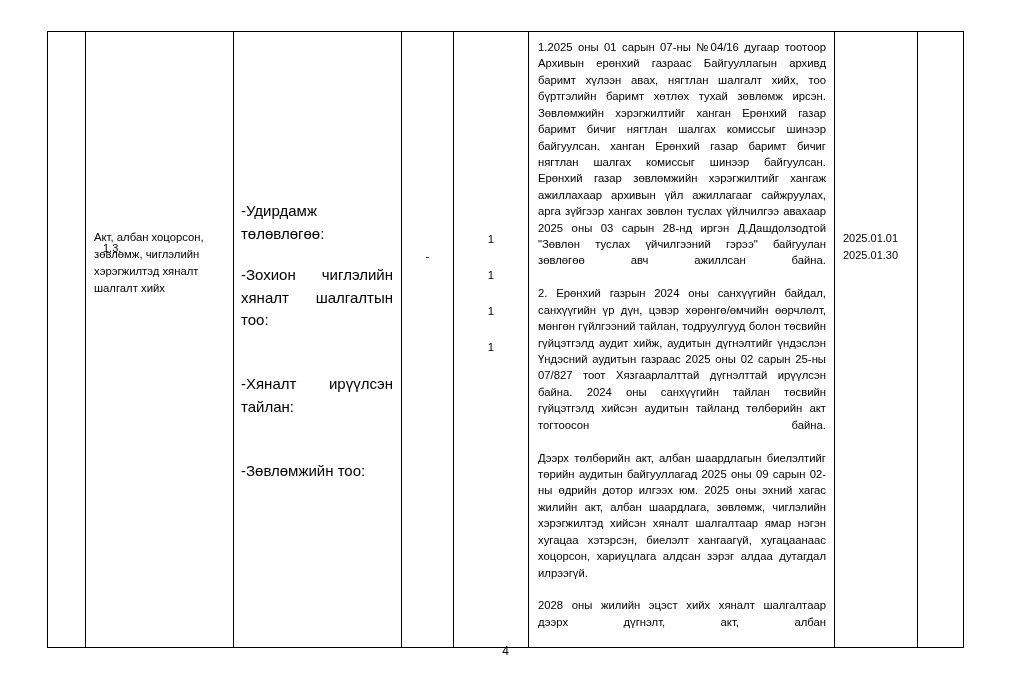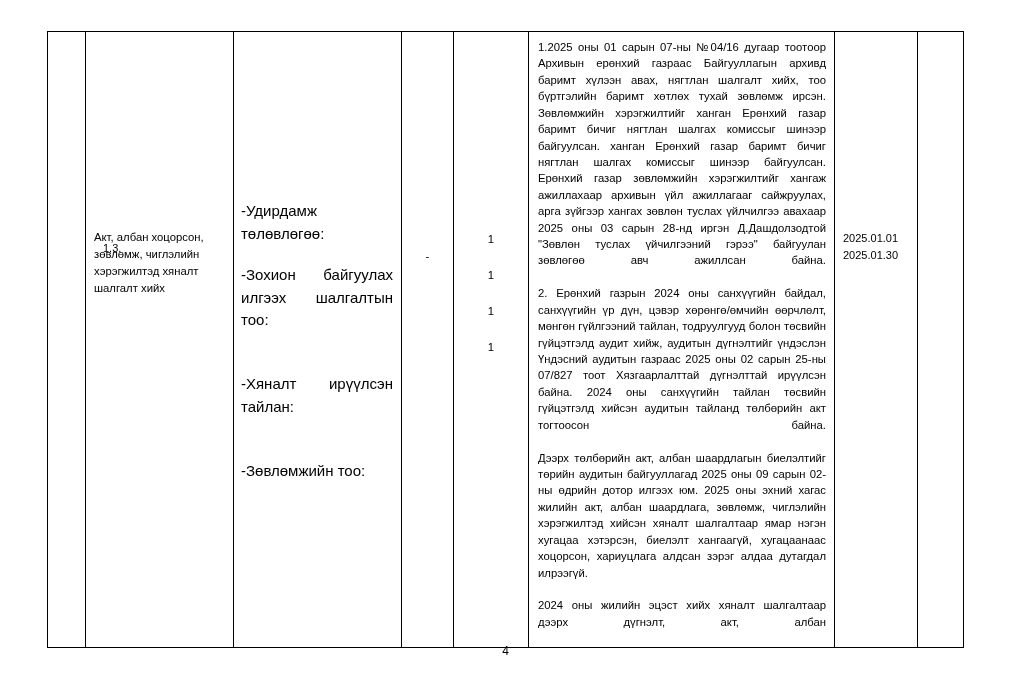--- a/index.html
+++ b/index.html
@@ -154,42 +154,42 @@
       <tr>
         <td>
           <div class="num-cell">1.3.</div>
         </td>
         <td>
           <div class="name-cell">Акт, албан хоцорсон, зөвлөмж, чиглэлийн хэрэгжилтэд хяналт шалгалт хийх</div>
         </td>
         <td>
           <div class="measure-cell">
             <p class="measure-line">-Удирдамж төлөвлөгөө:</p>
-            <p class="measure-line just">-Зохион байгуулах илгээх шалгалтын тоо:</p>
+            <p class="measure-line just">-Зохион чиглэлийн хяналт шалгалтын тоо:</p>
             <p class="measure-line just">-Хяналт ирүүлсэн тайлан:</p>
             <p class="measure-line">-Зөвлөмжийн тоо:</p>
           </div>
         </td>
         <td>
           <div class="unit-cell">-</div>
         </td>
         <td>
           <div class="count-cell">
             <p class="count-line">1</p>
             <p class="count-line">1</p>
             <p class="count-line">1</p>
             <p class="count-line">1</p>
           </div>
         </td>
         <td>
           <div class="desc-cell">
             <p class="desc-p stretch">1.2025 оны 01 сарын 07-ны №04/16 дугаар тоотоор Архивын ерөнхий газраас Байгууллагын архивд баримт хүлээн авах, нягтлан шалгалт хийх, тоо бүртгэлийн баримт хөтлөх тухай зөвлөмж ирсэн. Зөвлөмжийн хэрэгжилтийг ханган Ерөнхий газар баримт бичиг нягтлан шалгах комиссыг шинээр байгуулсан. ханган Ерөнхий газар баримт бичиг нягтлан шалгах комиссыг шинээр байгуулсан. Ерөнхий газар зөвлөмжийн хэрэгжилтийг хангаж ажиллахаар архивын үйл ажиллагааг сайжруулах, арга зүйгээр хангах зөвлөн туслах үйлчилгээ авахаар 2025 оны 03 сарын 28-нд иргэн Д.Дашдолзодтой "Зөвлөн туслах үйчилгээний гэрээ" байгуулан зөвлөгөө авч ажиллсан байна.</p>
             <p class="desc-p stretch">2. Ерөнхий газрын 2024 оны санхүүгийн байдал, санхүүгийн үр дүн, цэвэр хөрөнгө/өмчийн өөрчлөлт, мөнгөн гүйлгээний тайлан, тодруулгууд болон төсвийн гүйцэтгэлд аудит хийж, аудитын дүгнэлтийг үндэслэн Үндэсний аудитын газраас 2025 оны 02 сарын 25-ны 07/827 тоот Хязгаарлалттай дүгнэлттай ирүүлсэн байна. 2024 оны санхүүгийн тайлан төсвийн гүйцэтгэлд хийсэн аудитын тайланд төлбөрийн акт тогтоосон байна.</p>
             <p class="desc-p stretch">Дээрх төлбөрийн акт, албан шаардлагын биелэлтийг төрийн аудитын байгууллагад 2025 оны 09 сарын 02-ны өдрийн дотор илгээх юм. 2025 оны эхний хагас жилийн акт, албан шаардлага, зөвлөмж, чиглэлийн хэрэгжилтэд хийсэн хяналт шалгалтаар ямар нэгэн хугацаа хэтэрсэн, биелэлт хангаагүй, хугацаанаас хоцорсон, хариуцлага алдсан зэрэг алдаа дутагдал илрээгүй.</p>
-            <p class="desc-p stretch">2024 оны жилийн эцэст хийх хяналт шалгалтаар дээрх дүгнэлт, акт, албан</p>
+            <p class="desc-p stretch">2028 оны жилийн эцэст хийх хяналт шалгалтаар дээрх дүгнэлт, акт, албан</p>
           </div>
         </td>
         <td>
           <div class="date-cell">
             <p class="date-line">2025.01.01</p>
             <p class="date-line">2025.01.30</p>
           </div>
         </td>
         <td class="last-cell">
           <div class="cell-inner"></div>

